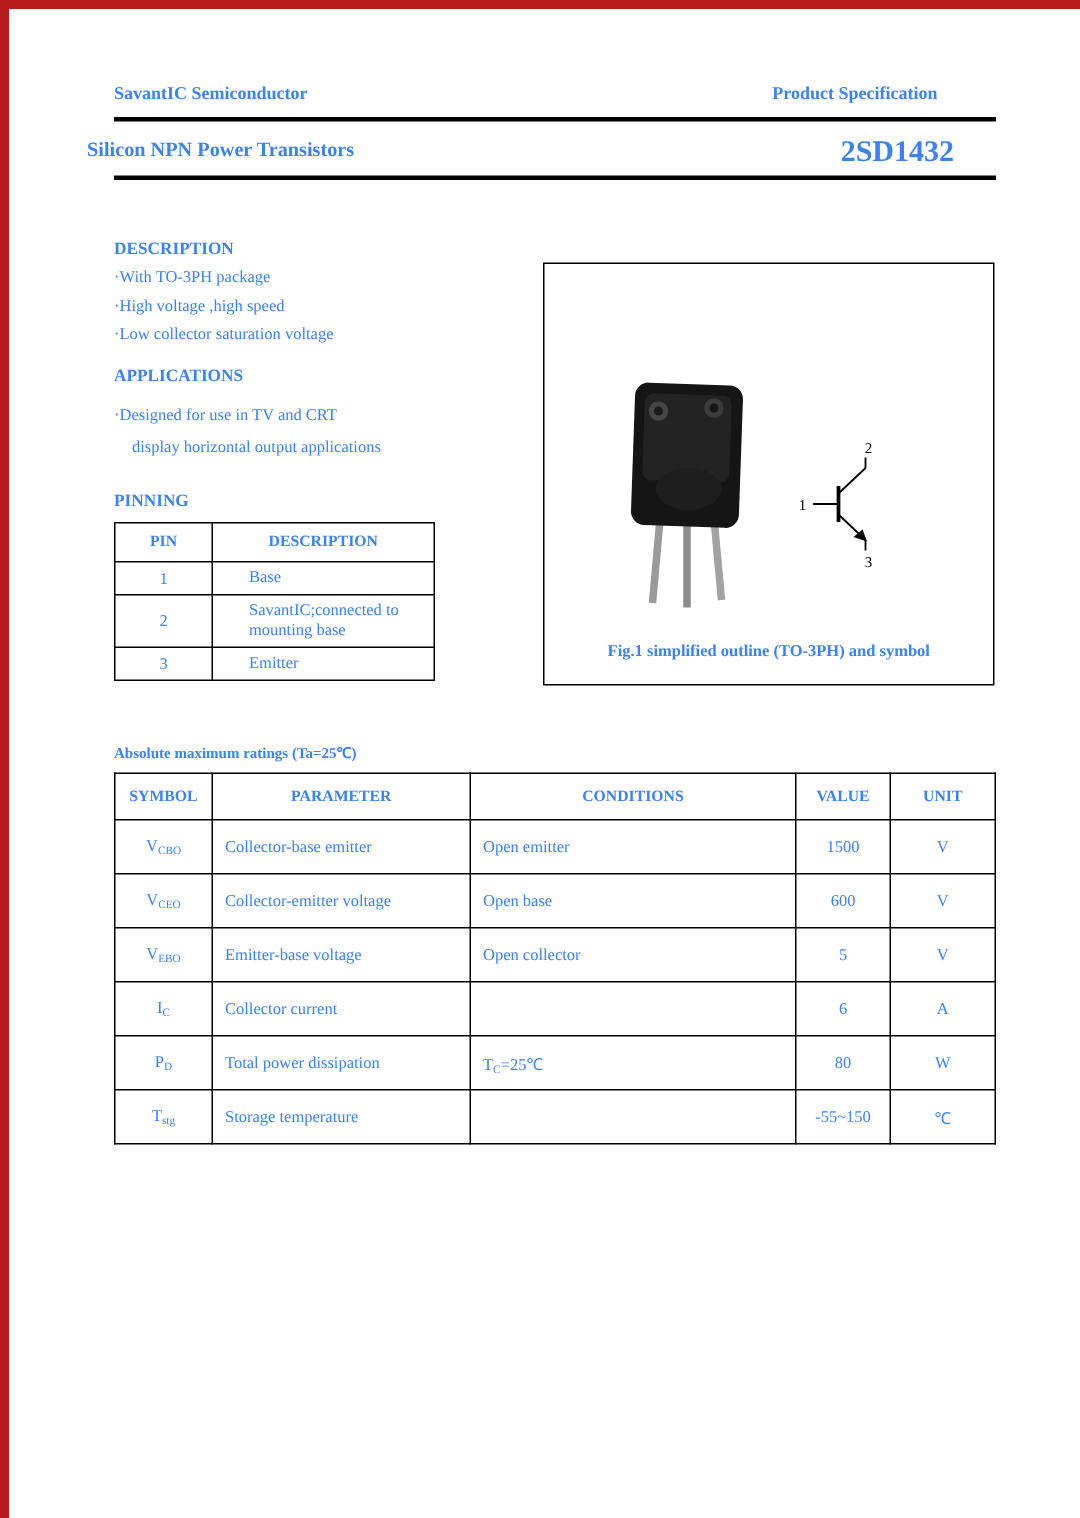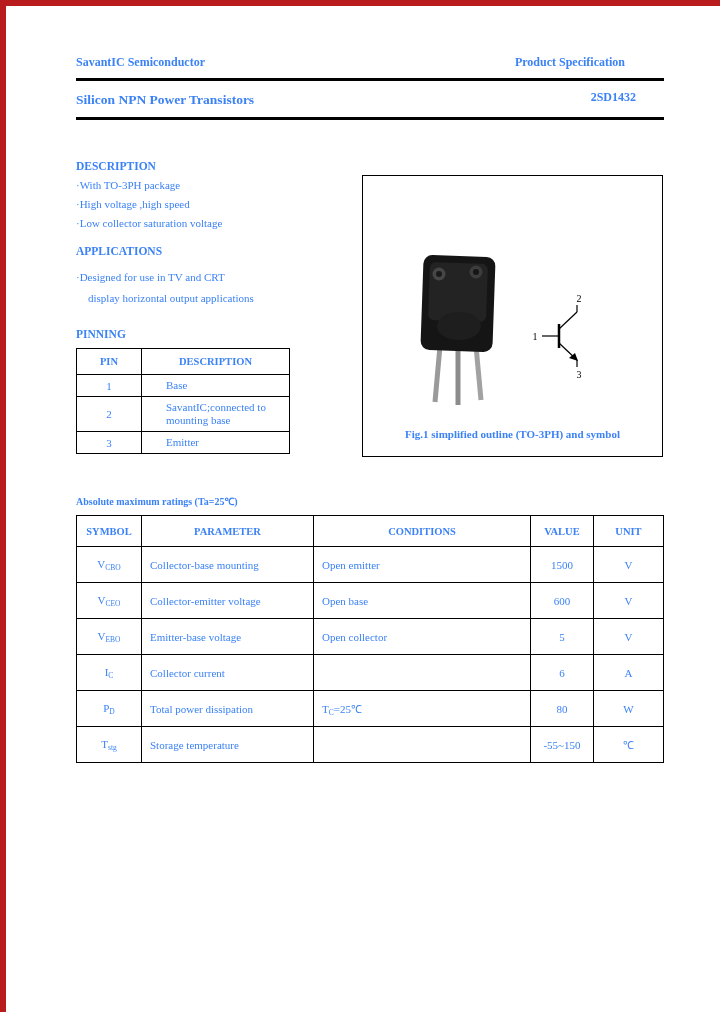--- a/index.html
+++ b/index.html
@@ -12,22 +12,22 @@
     font-family: Liberation Serif, serif;
     color: #3b82f6;
     overflow: hidden;
   }
   .abs { position: absolute; }
   .company { top: 49px; left: 70px; font-size: 12px; font-weight: bold; }
   .doc-type { top: 49px; right: 99px; font-size: 12px; font-weight: bold; }
   .rule { left: 70px; width: 588px; height: 3px; background: #000; }
   .rule1 { top: 72px; }
   .rule2 { top: 111px; }
-  .product-title { top: 86px; left: 70px; font-size: 13.5px; font-weight: bold; }
-  .part-number { top: 84px; right: 88px; font-size: 12px; font-weight: bold; }
+  .product-title { top: 86px; left: 52px; font-size: 13.5px; font-weight: bold; }
+  .part-number { top: 84px; right: 88px; font-size: 20px; font-weight: bold; }
 
   .sec-heading { font-size: 11.5px; font-weight: bold; }
   .desc-heading { top: 154px; left: 70px; }
   .desc-list { top: 173px; left: 70px; font-size: 11px; }
   .desc-list div { margin-bottom: 7px; }
   .app-heading { top: 239px; left: 70px; }
   .app-line1 { top: 265px; left: 70px; font-size: 11px; }
   .app-line2 { top: 286px; left: 82px; font-size: 11px; }
   .pin-heading { top: 322px; left: 70px; }
 
@@ -161,21 +161,21 @@
         <th>SYMBOL</th>
         <th>PARAMETER</th>
         <th>CONDITIONS</th>
         <th>VALUE</th>
         <th>UNIT</th>
       </tr>
     </thead>
     <tbody>
       <tr>
         <td class="c-sym"><span>V</span><span class="sub">CBO</span></td>
-        <td class="c-par">Collector-base mounting</td>
+        <td class="c-par">Collector-base emitter</td>
         <td class="c-con">Open emitter</td>
         <td class="c-val">1500</td>
         <td class="c-unit">V</td>
       </tr>
       <tr>
         <td class="c-sym"><span>V</span><span class="sub">CEO</span></td>
         <td class="c-par">Collector-emitter voltage</td>
         <td class="c-con">Open base</td>
         <td class="c-val">600</td>
         <td class="c-unit">V</td>

